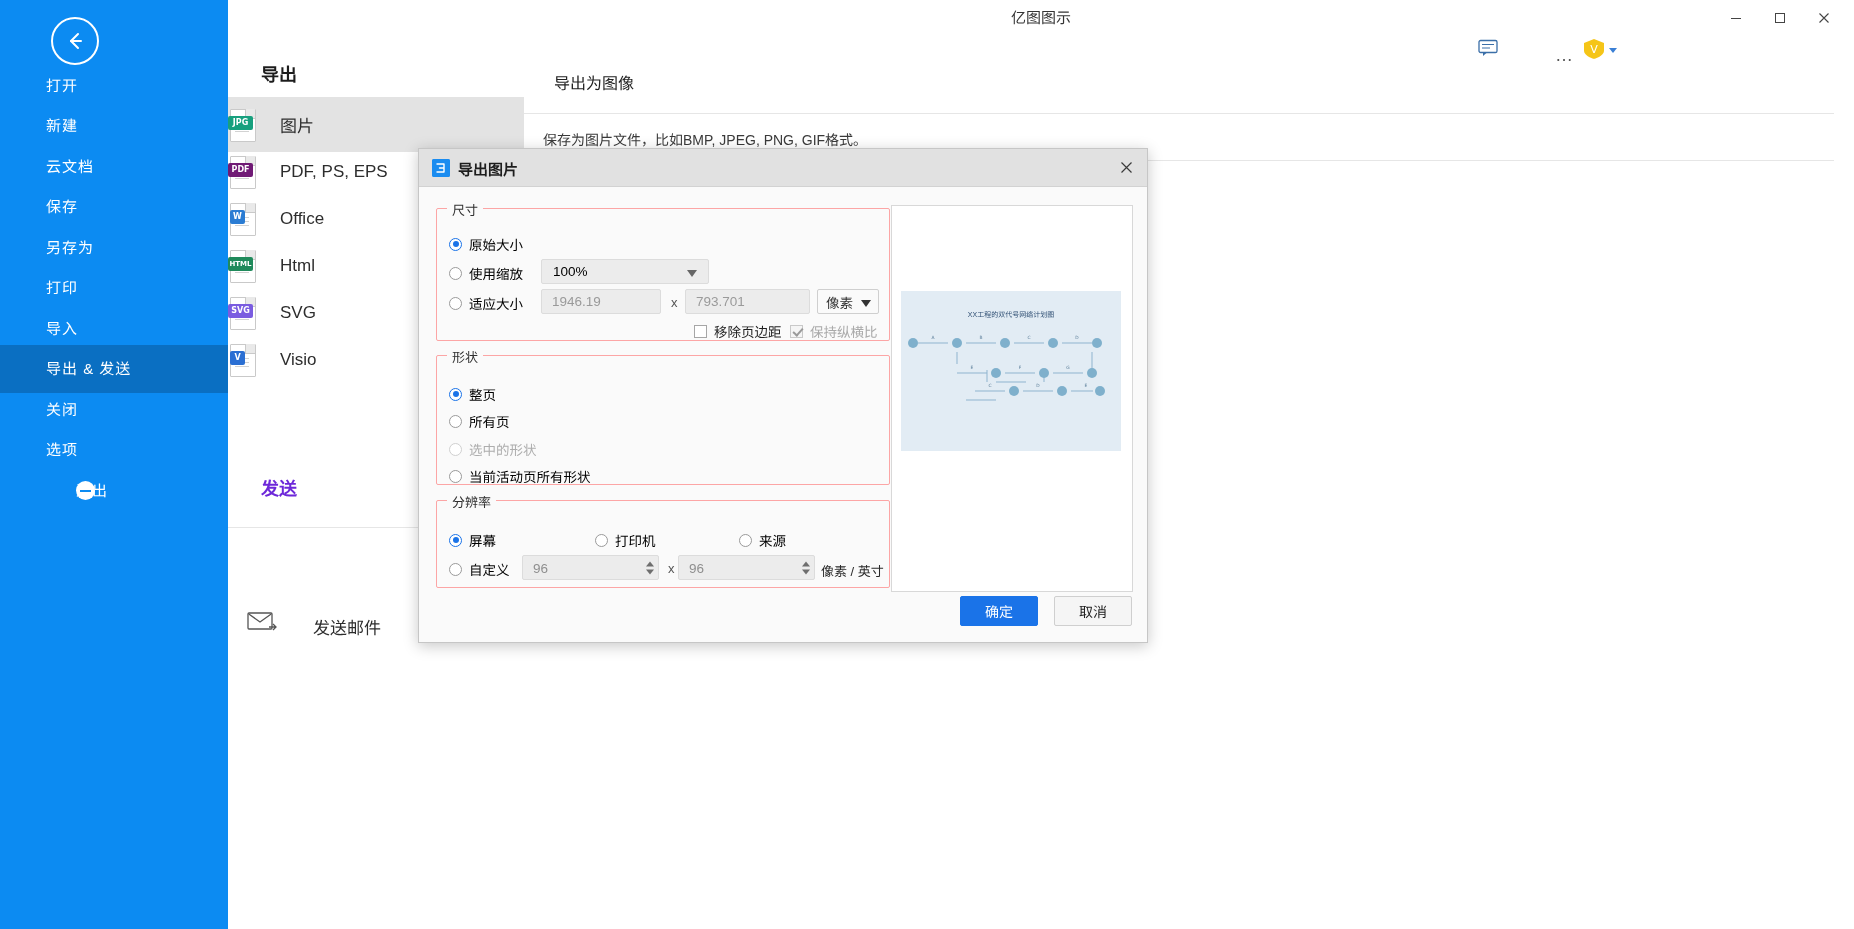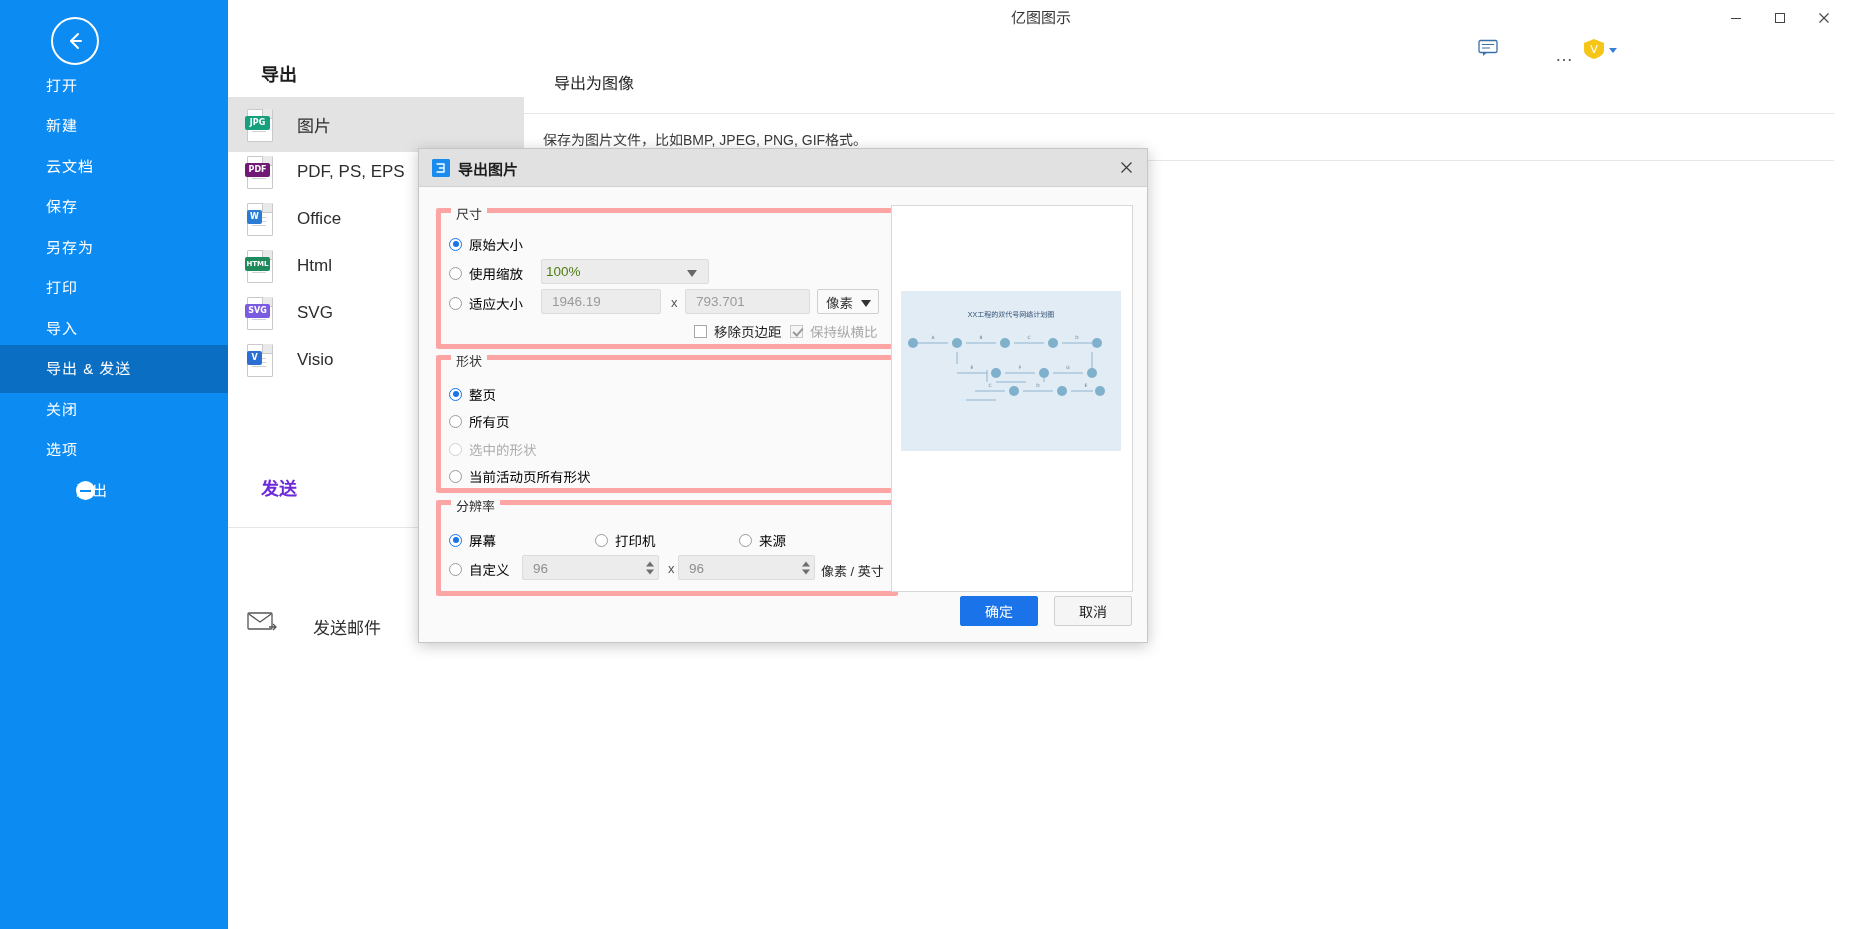--- a/index.html
+++ b/index.html
@@ -59,21 +59,21 @@
   
   .exportcol{
     position:absolute;left:228px;top:66px;width:296px;height:863px;background:#fff;
   }
   .col-head{
     position:absolute;left:33px;top:10px;font-size:18px;font-weight:bold;color:#1c1c1c;
   }
   .col-sep{position:absolute;left:228px;top:113px;width:296px;height:1px;background:#e6e6e6;}
   .exp-item{
     position:absolute;left:228px;width:296px;height:55px;display:flex;align-items:center;
-    padding-left:17px;box-sizing:border-box;cursor:pointer;
+    box-sizing:border-box;cursor:pointer;
   }
   .exp-item.sel{background:#e3e3e3;}
   .exp-item .lbl{margin-left:24px;font-size:17px;color:#2d2d2d;}
   .col-sep2{position:absolute;left:228px;top:527px;width:296px;height:1px;background:#e6e6e6;}
   .send-head{position:absolute;left:261px;top:474px;font-size:18px;font-weight:bold;color:#6d28d9;}
   .send-item{
     position:absolute;left:228px;top:600px;width:296px;height:52px;display:flex;align-items:center;
     padding-left:19px;box-sizing:border-box;cursor:pointer;
   }
   .send-item .lbl{margin-left:36px;font-size:17px;color:#2d2d2d;}
@@ -116,21 +116,21 @@
   .dlg-icon{
     position:absolute;left:13px;top:10px;width:18px;height:18px;background:#1a8cf0;border-radius:2px;
     color:#fff;font-size:12px;line-height:18px;text-align:center;font-family:"DejaVu Sans",sans-serif;
   }
   .dlg-name{position:absolute;left:39px;top:9px;font-size:15px;font-weight:bold;color:#1d1d1d;}
   .dlg-close{
     position:absolute;right:4px;top:4px;width:34px;height:29px;display:flex;align-items:center;
     justify-content:center;cursor:pointer;color:#3a3a3a;
   }
 
-  .grp{position:absolute;border:5px solid #fca5a5;border-radius:2px;}
+  .grp{position:absolute;border:1px solid #fca5a5;border-radius:2px;}
   .grp > .cap{
     position:absolute;left:10px;top:-9px;background:#fafafa;padding:0 5px;font-size:13px;color:#303030;
   }
 
   .radio{position:relative;display:inline-block;width:13px;height:13px;border-radius:50%;
     border:1px solid #9a9a9a;background:#fff;box-sizing:border-box;vertical-align:middle;}
   .radio.on{border:1px solid #1a73e8;}
   .radio.on::after{content:"";position:absolute;left:2.5px;top:2.5px;width:6px;height:6px;
     border-radius:50%;background:#1a73e8;}
   .radio.dis{border-color:#d0d0d0;}
@@ -141,22 +141,22 @@
   .rrow{position:absolute;display:flex;align-items:center;cursor:pointer;}
   .rrow.dis{cursor:default;}
 
   .field{
     position:absolute;background:#ececec;border:1px solid #dcdcdc;border-radius:2px;
     font-size:13.5px;color:#9a9a9a;box-sizing:border-box;display:flex;align-items:center;
     padding-left:10px;
   }
   .combo{
     position:absolute;background:#ececec;border:1px solid #dcdcdc;border-radius:2px;
-    font-size:13.5px;color:#4d7c0f;box-sizing:border-box;display:flex;align-items:center;
-    padding-left:4px;cursor:pointer;
+    font-size:13.5px;color:#000000;box-sizing:border-box;display:flex;align-items:center;
+    padding-left:11px;cursor:pointer;
   }
   .combo.enabled{background:#fafafa;color:#333;border-color:#cfcfcf;}
   .caret{position:absolute;right:11px;top:50%;margin-top:-2px;width:0;height:0;
     border-left:5.5px solid transparent;border-right:5.5px solid transparent;border-top:7px solid #666;}
   .xsep{position:absolute;font-size:13px;color:#555;}
 
   .chk{position:relative;display:inline-block;width:13px;height:13px;border:1px solid #a6a6a6;
     background:#fff;box-sizing:border-box;vertical-align:middle;}
   .chk.dis{border-color:#c9c9c9;background:#f5f5f5;}
   .chk.on::after{

